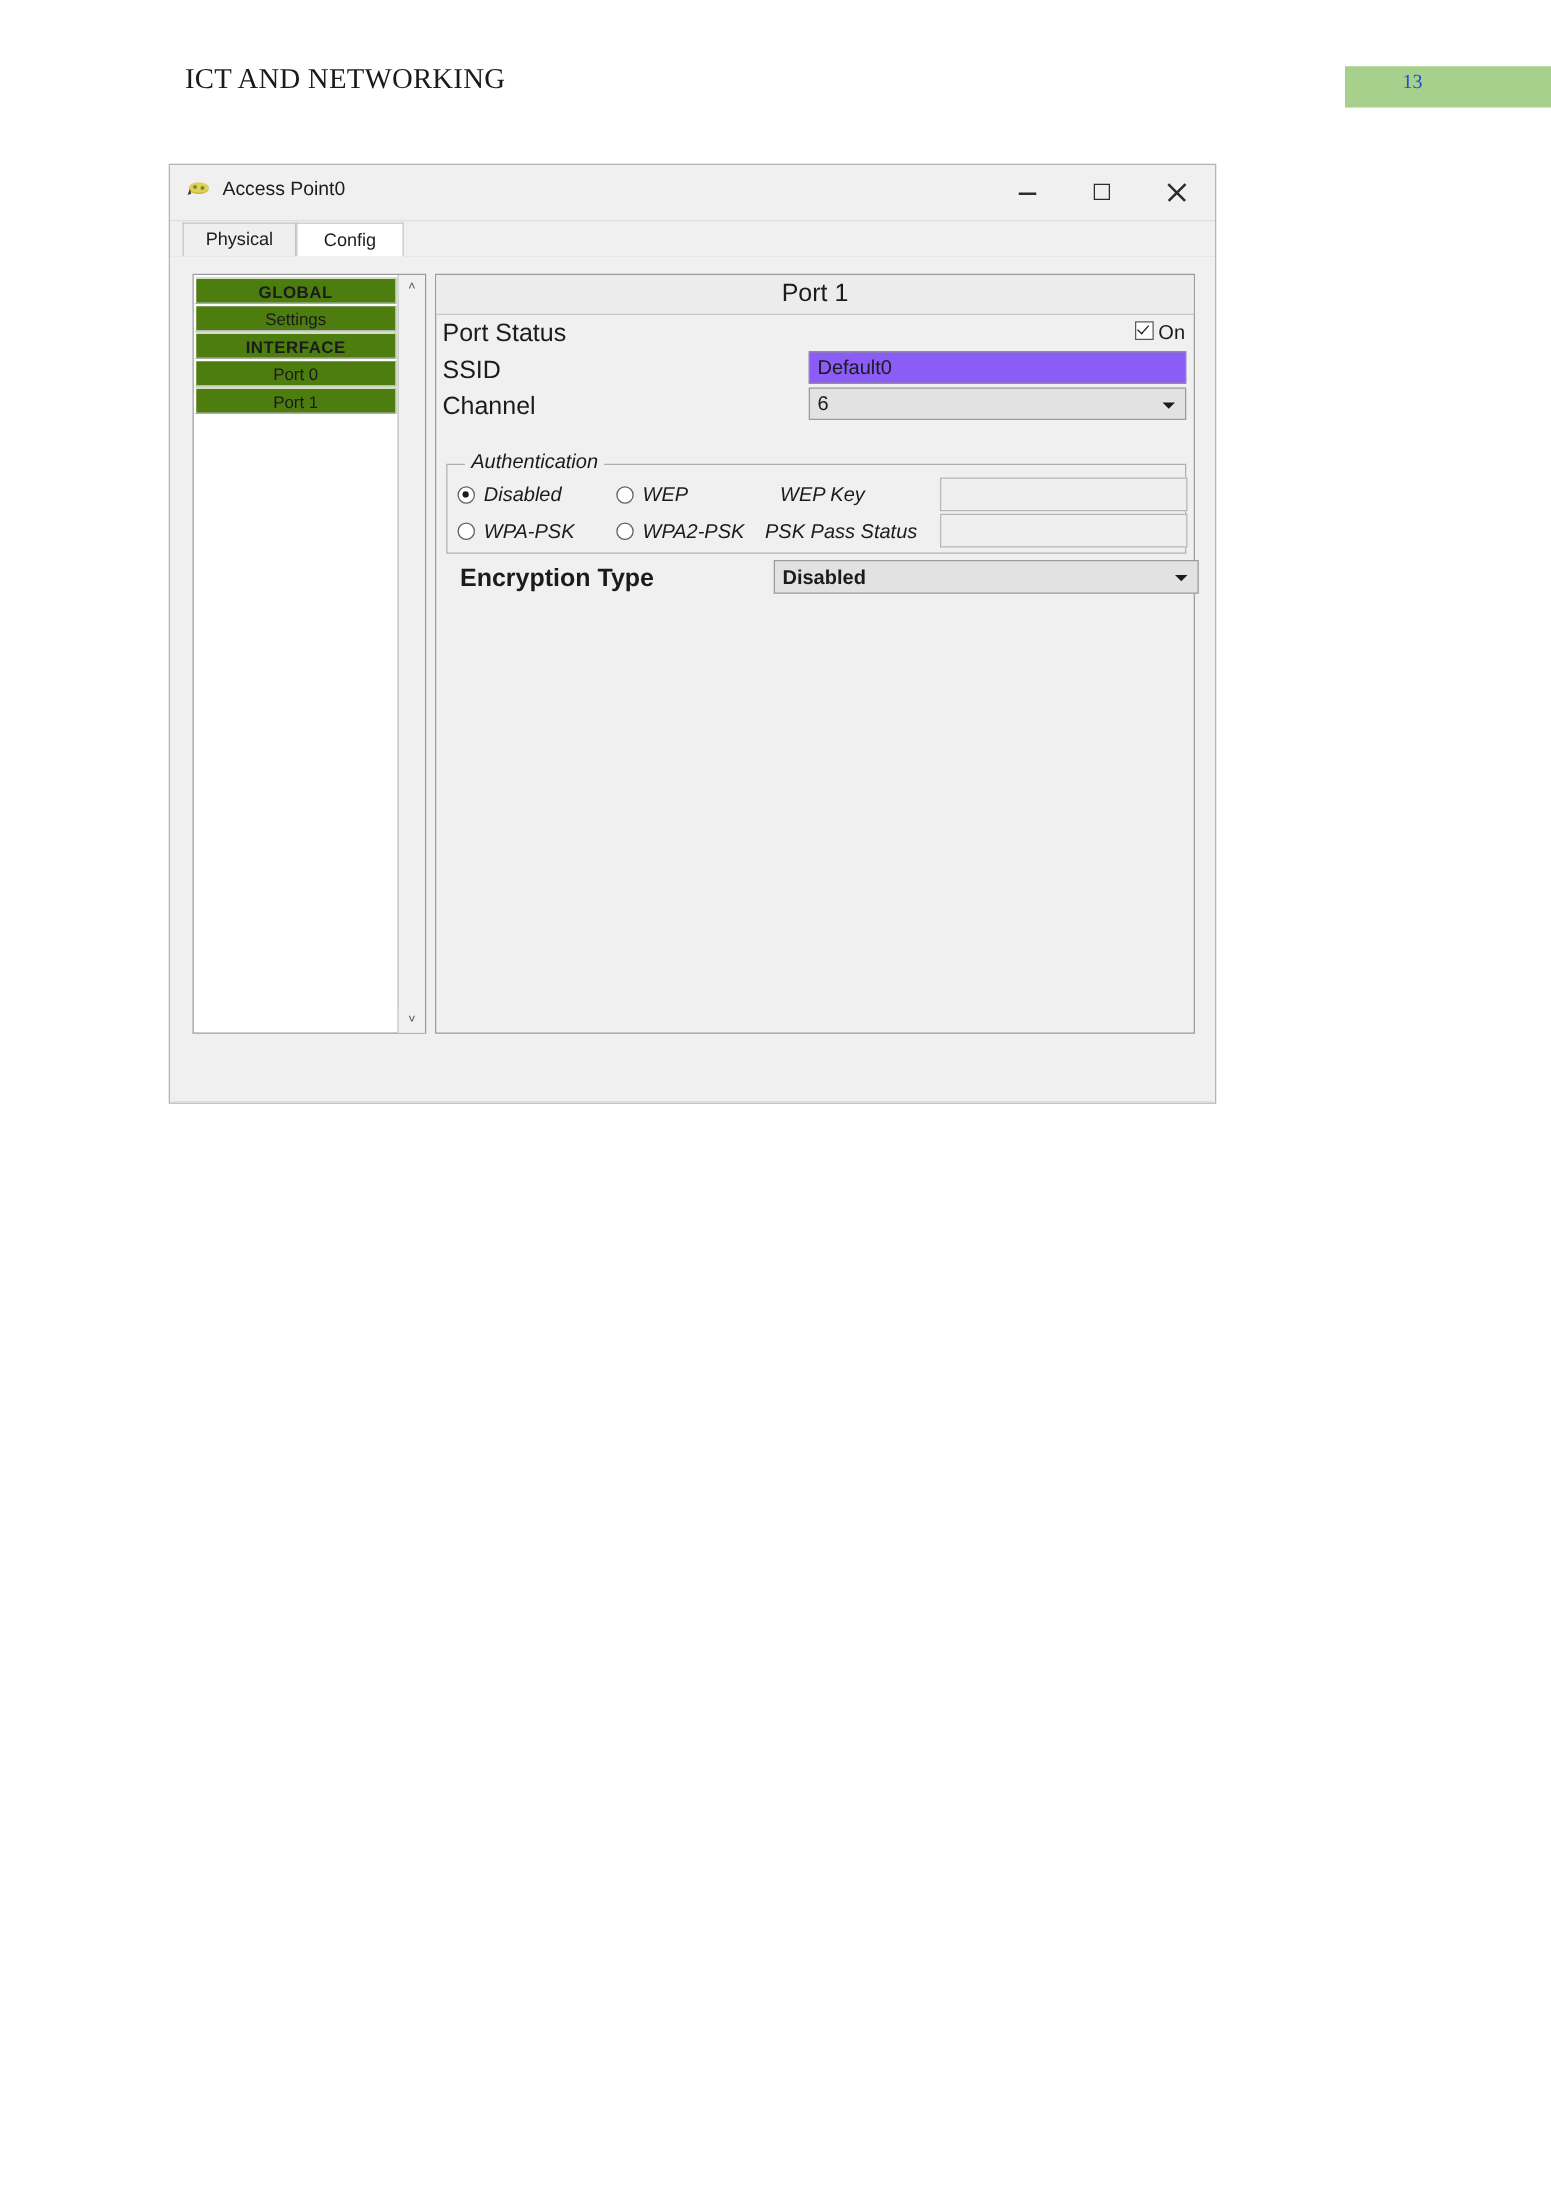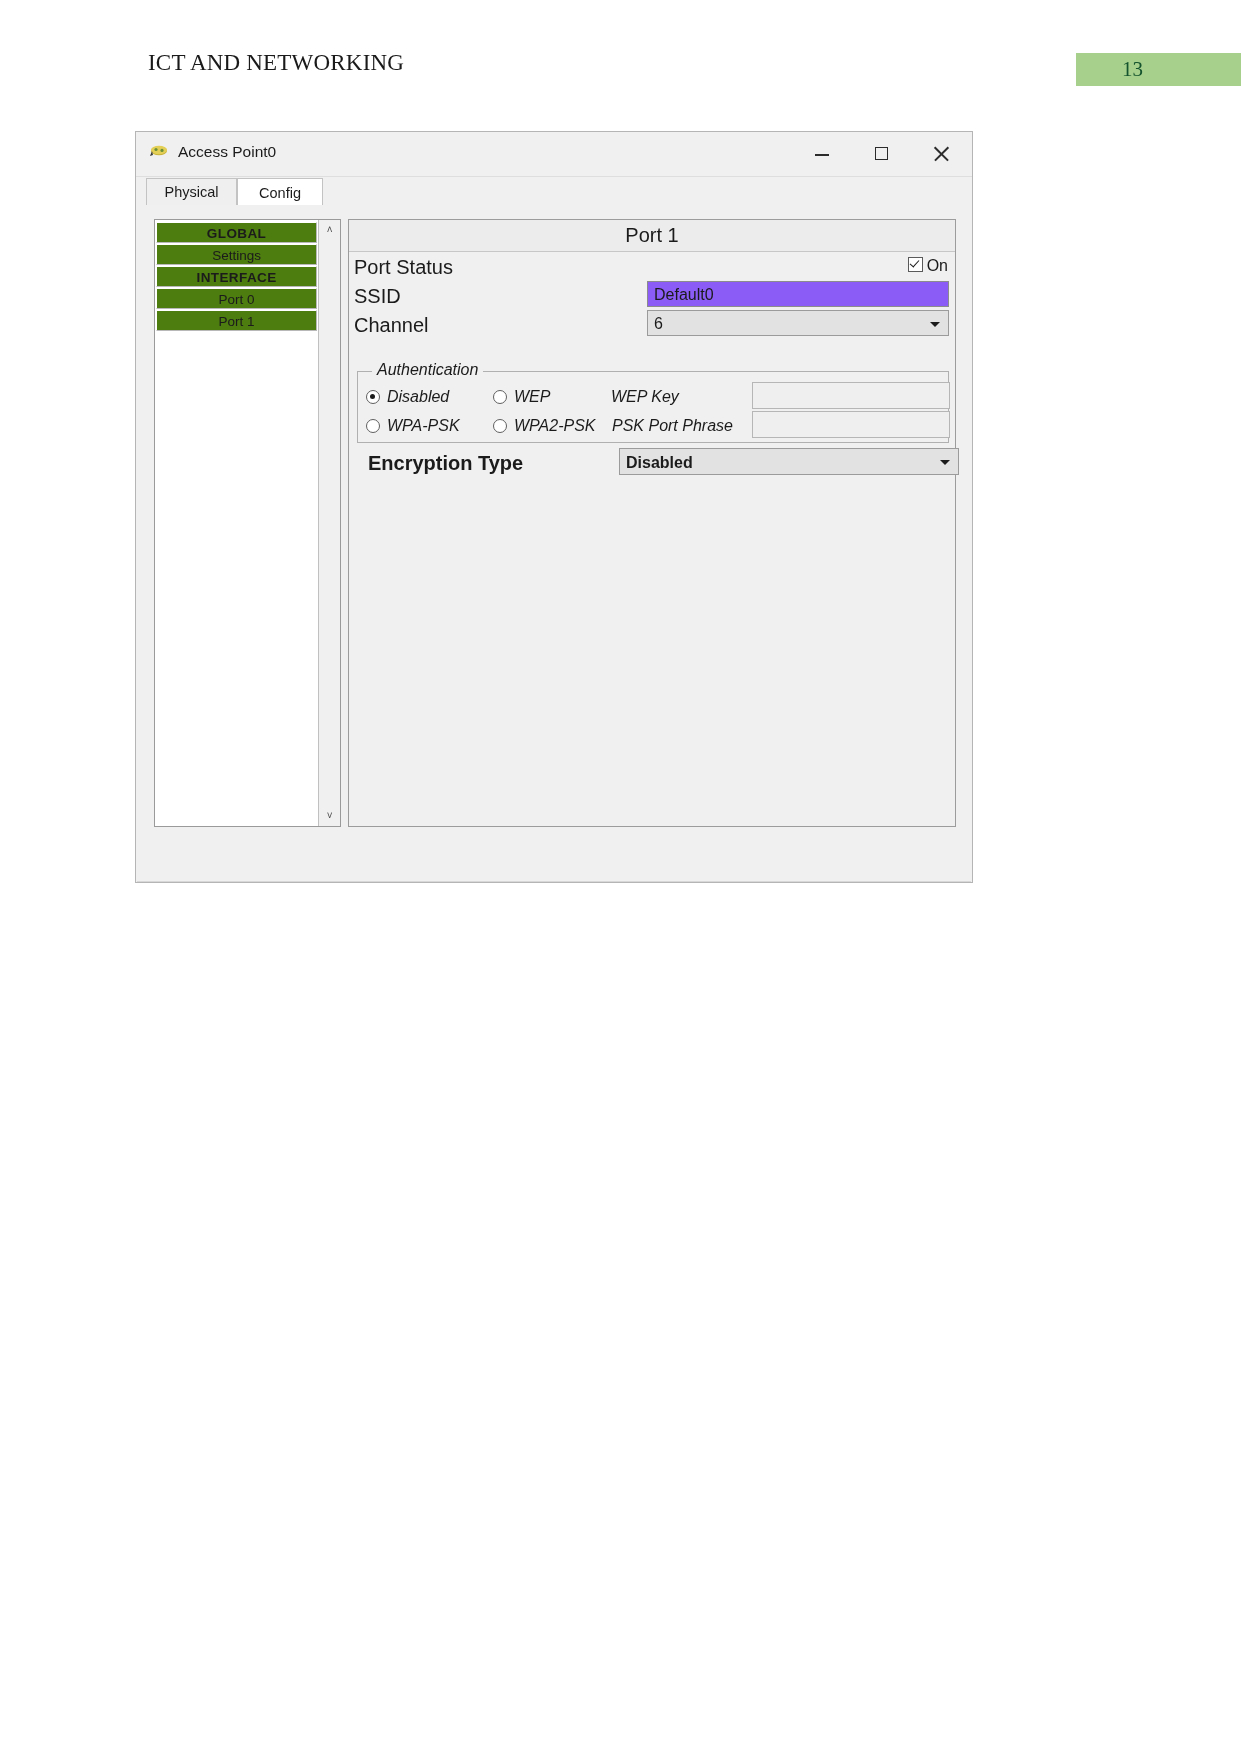--- a/index.html
+++ b/index.html
@@ -39,22 +39,22 @@
     top: 3px;
     width: 165px;
     height: 33px;
     background: #a8d08d;
   }
   .page-badge span {
     position: absolute;
     left: 46px;
     top: 4px;
     font-family: "Liberation Serif", serif;
-    font-size: 21px;
-    color: #14532d;
+    font-size: 16px;
+    color: #1d4ed8;
   }
 
   
   .pt-window {
     position: absolute;
     left: 135px;
     top: 131px;
     width: 838px;
     height: 752px;
     background: #f0f0f0;
@@ -512,22 +512,22 @@
           <div class="radio" style="left:135px; top:16px;">
             <span class="rdot"></span><span>WEP</span>
           </div>
           <div class="radio" style="left:8px; top:45px;">
             <span class="rdot"></span><span>WPA-PSK</span>
           </div>
           <div class="radio" style="left:135px; top:45px;">
             <span class="rdot"></span><span>WPA2-PSK</span>
           </div>
 
-          <div class="radio" style="left:253px; top:16px;">WEP Key</div>
-          <div class="radio" style="left:254px; top:45px;">PSK Port Phrase</div>
+          <div class="radio" style="left:266px; top:16px;">WEP Key</div>
+          <div class="radio" style="left:254px; top:45px;">PSK Pass Status</div>
 
           <div class="keyfield" style="left:394px; top:10px; width:198px; height:27px;"></div>
           <div class="keyfield" style="left:394px; top:39px; width:198px; height:27px;"></div>
         </div>
 
         <div class="enc-row">
           <div class="lbl" style="top:4px;">Encryption Type</div>
           <div class="enc-combo">
             <span>Disabled</span>
             <span class="arrow"></span>

